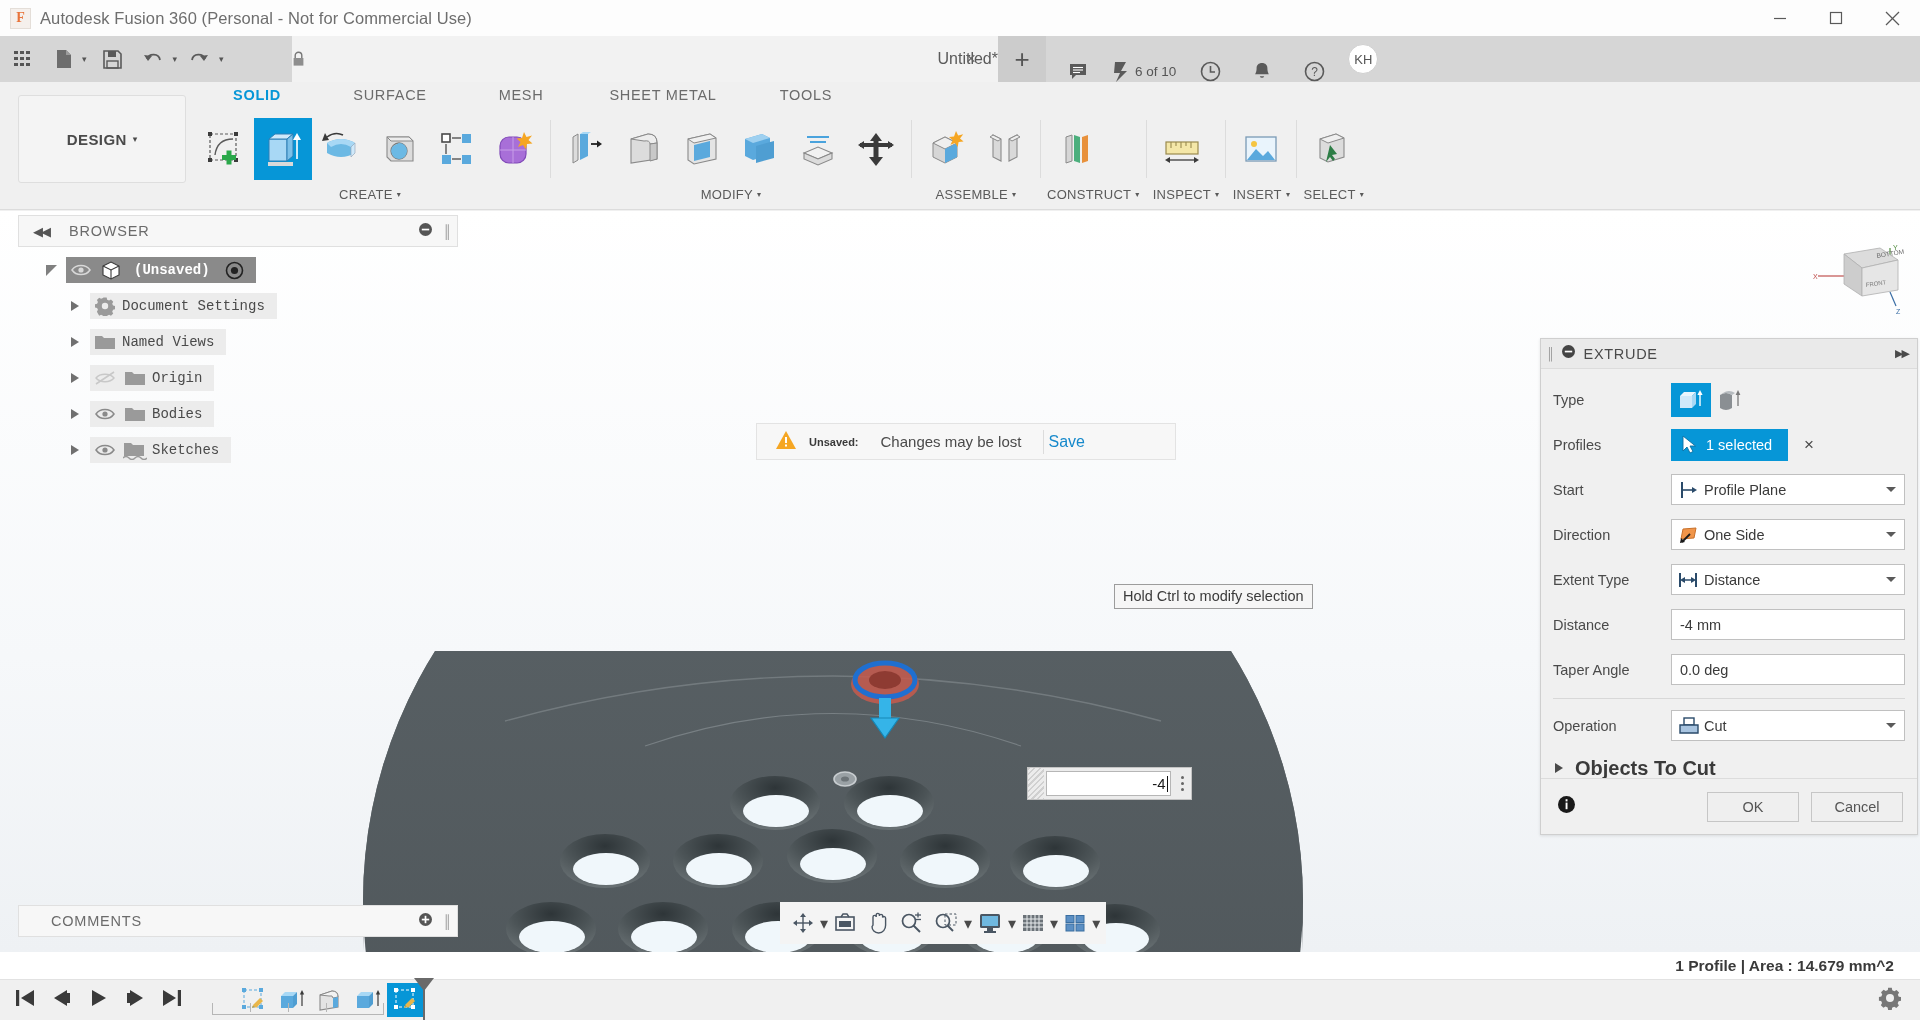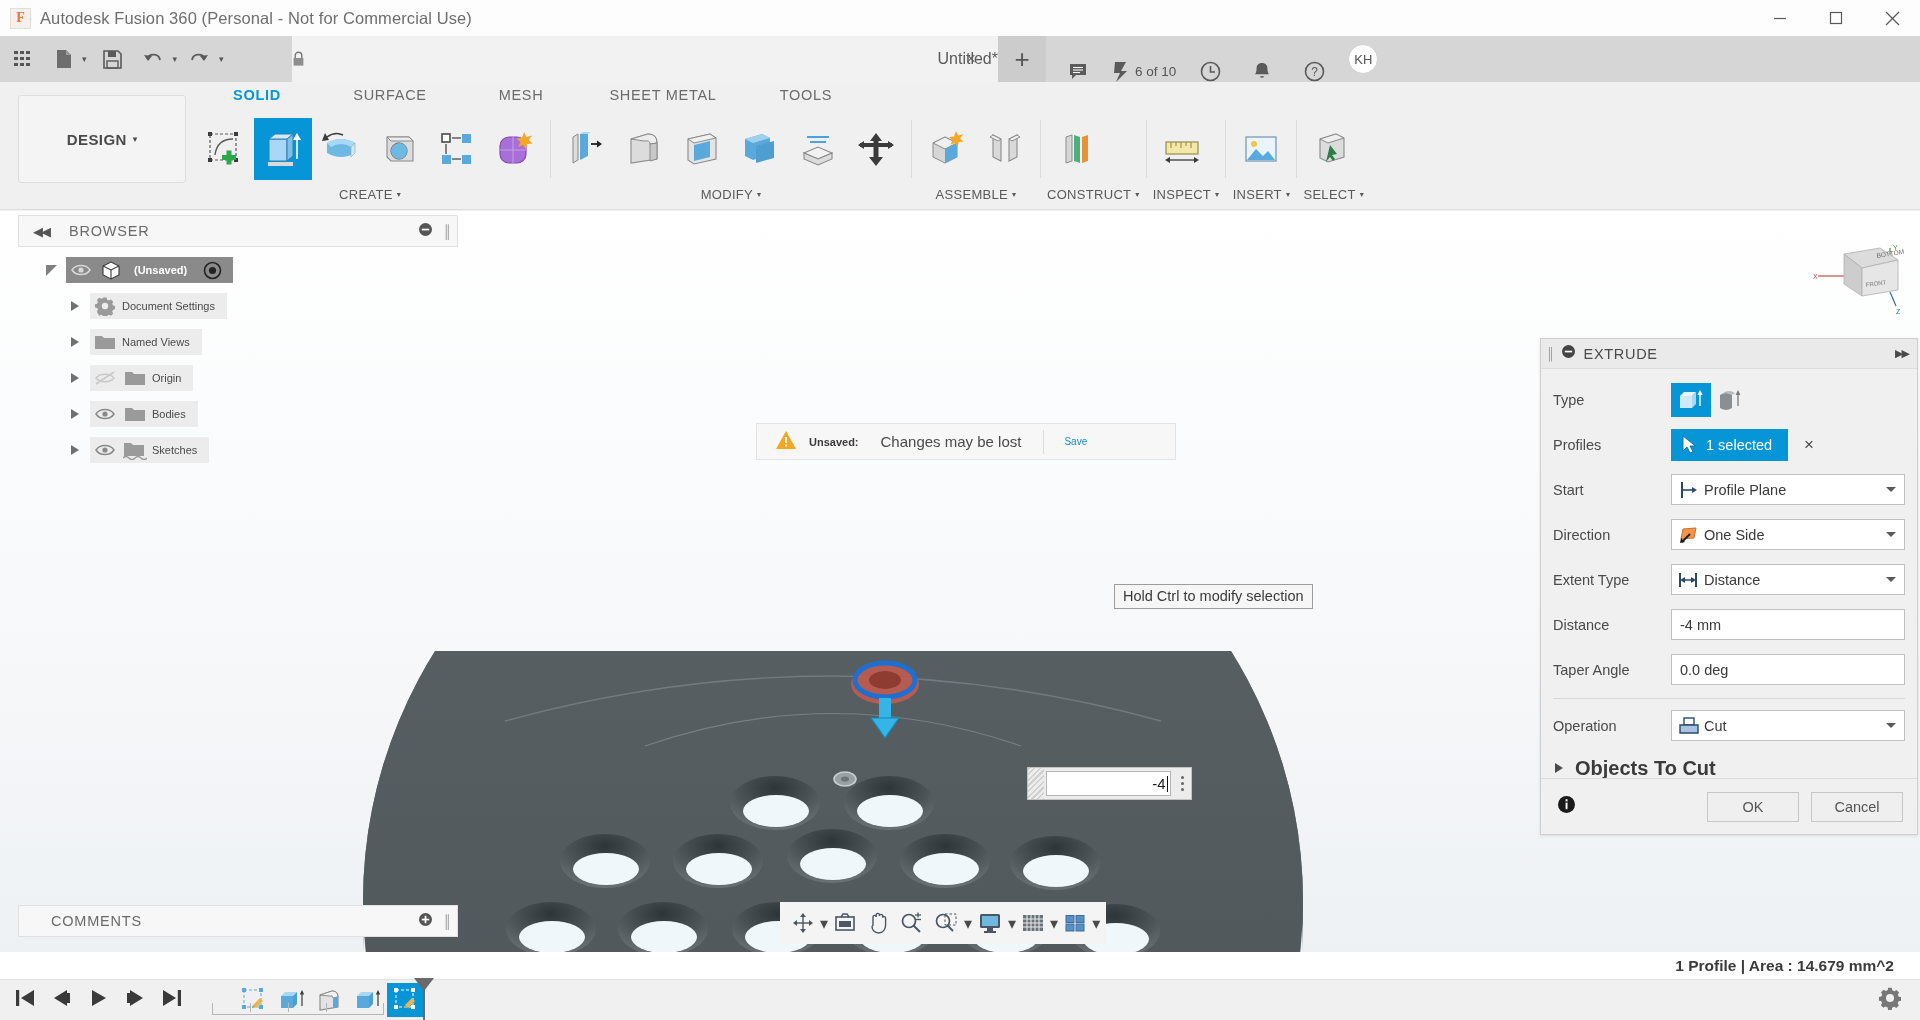--- a/index.html
+++ b/index.html
@@ -101,41 +101,41 @@
   .browser-hd .ttl{ margin-left:20px; font-size:14.5px;color:#6b6b6b;letter-spacing:.8px; }
   .browser-hd .min{ margin-left:auto; margin-right:10px; }
   .browser-hd .grip{ margin-right:6px; color:#999; font-size:13px; letter-spacing:-1px;}
 
   .tree{ position:absolute;left:18px;top:252px;width:440px; }
   .trow{ height:36px; display:flex;align-items:center; }
   .tw{ width:30px;display:flex;align-items:center;justify-content:center; }
   .arrow{ width:0;height:0;border-left:8px solid #707070;border-top:5px solid transparent;
     border-bottom:5px solid transparent; }
   .arrow-open{ width:0;height:0;border-top:11px solid #808080;border-right:11px solid transparent; }
-  .tlbl{ font-size:11px;color:#4a4a4a; background:#ececec; padding:4px 6px 4px 2px; }
+  .tlbl{ font-size:14px;color:#4a4a4a; background:#ececec; padding:4px 6px 4px 2px;font-family:Liberation Mono, monospace; }
   .tlbl.selected{ background:#8a8a8a; color:#fff; font-weight:bold; padding-left:8px;padding-right:10px;}
   .chip{ background:#ececec; display:flex;align-items:center;height:26px;padding-right:6px; }
   .chip.sel{ background:#8a8a8a; }
 
   
   .viewport{ position:absolute;left:0;top:211px;width:1920px;height:741px;
     background:#ffffff; overflow:hidden; }
   .vp-grad{
     position:absolute;left:0;top:0;width:100%;height:100%;
     background:linear-gradient(#ffffff,#f6f8fa 60%,#eef1f4);
   }
   .unsaved-bar{
     position:absolute;left:756px;top:212px;width:420px;height:37px;background:#f7f7f7;
     border:1px solid #e3e3e3;display:flex;align-items:center;
   }
   .unsaved-bar .warn{ margin-left:18px; margin-right:12px; }
   .unsaved-bar .b{ font-size:11px;font-weight:bold;color:#3a3a3a; }
   .unsaved-bar .m{ font-size:15px;color:#4a4a4a;margin-left:22px; }
   .unsaved-bar .divider{ width:1px;height:24px;background:#dcdcdc;margin-left:22px; }
-  .unsaved-bar .save{ font-size:10px;color:#1689cb;margin-left:20px; }
+  .unsaved-bar .save{ font-size:16px;color:#1689cb;margin-left:4px; }
 
   .tooltip{
     position:absolute;left:1114px;top:373px;padding:3px 8px 4px 8px;background:#f6f6f6;
     border:1px solid #9c9c9c; font-size:14.5px;color:#3a3a3a; white-space:nowrap;
   }
   .valbox{
     position:absolute;left:1027px;top:556px;width:165px;height:33px;background:#ececec;
     border:1px solid #c3c3c3; display:flex;align-items:center;
   }
   .valbox .hatch{ width:16px;height:31px;

